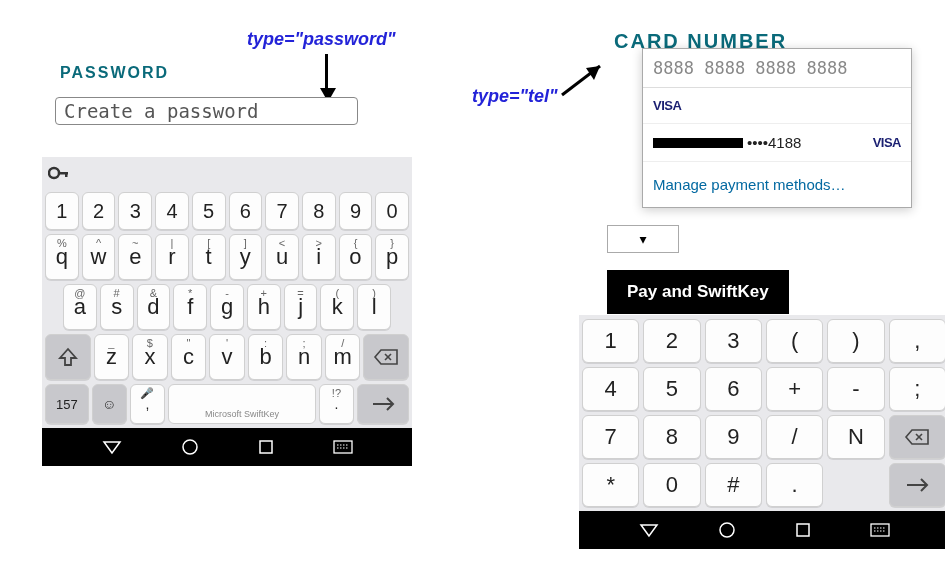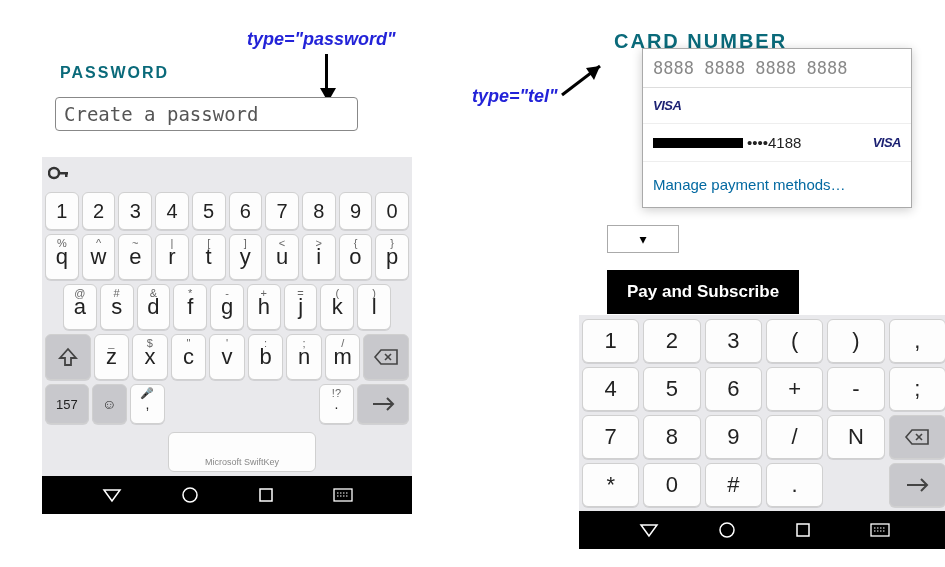--- a/index.html
+++ b/index.html
@@ -32,21 +32,21 @@
     position: absolute;
     left: 60px; top: 64px;
     color: #0a6a7a;
     font-weight: 700;
     font-size: 16px;
     letter-spacing: 2px;
   }
   .password-input {
     position: absolute;
     left: 55px; top: 97px;
-    width: 303px; height: 34px;
+    width: 303px; height: 28px;
     border: 1px solid #888;
     border-radius: 4px;
     padding: 0 8px;
     font-size: 19px;
     font-family: Menlo, Consolas, monospace;
     color: #333;
   }
   .password-input::placeholder { color: #555; }
 
   .kb-qwerty {
@@ -98,21 +98,20 @@
     background: #fdfdfd;
     border: 1px solid #d0d0d0;
     border-radius: 6px;
     height: 40px;
     display: flex;
     align-items: flex-end;
     justify-content: center;
     font-size: 9px;
     color: #888;
     padding-bottom: 4px;
-    margin-top: 48px;
   }
   .kb-bottom { display: flex; padding: 2px 3px 4px; gap: 3px; }
   .kb-bottom .key { height: 40px; font-size: 14px; }
 
   .navbar {
     height: 38px;
     background: #000;
     display: flex;
     align-items: center;
     justify-content: space-around;
@@ -155,21 +154,20 @@
     border-bottom: 1px solid #eee;
     font-size: 15px;
     color: #222;
     justify-content: space-between;
   }
   .card-item .left { display: flex; flex-direction: column; gap: 3px; }
   .redact { display: inline-block; background: #000; height: 10px; }
   .visa-badge {
     font-family: Arial, sans-serif;
     font-weight: 900;
-    font-style: italic;
     color: #1a1f71;
     font-size: 13px;
     letter-spacing: -0.5px;
     text-align: right;
   }
   .manage-item { padding: 14px 10px; font-size: 15px; color: #0369a1; }
 
   .select-stub {
     position: absolute;
     left: 607px; top: 225px;
@@ -462,21 +460,21 @@
       <span class="redact" style="width:90px;"></span>
       <span>••••4188</span>
     </div>
     <span class="visa-badge">VISA</span>
   </div>
   <div class="manage-item">Manage payment methods…</div>
 </div>
 
 <div class="select-stub">▾</div>
 
-<div class="pay-btn">Pay and Subscribe</div>
+<div class="pay-btn">Pay and SwiftKey</div>
 
 <div class="kb-numeric">
   <div class="nrow" id="nr1">
       <div class="nkey">1</div>
       <div class="nkey">2</div>
       <div class="nkey">3</div>
       <div class="nkey">(</div>
       <div class="nkey">)</div>
       <div class="nkey">,</div>
     </div>

